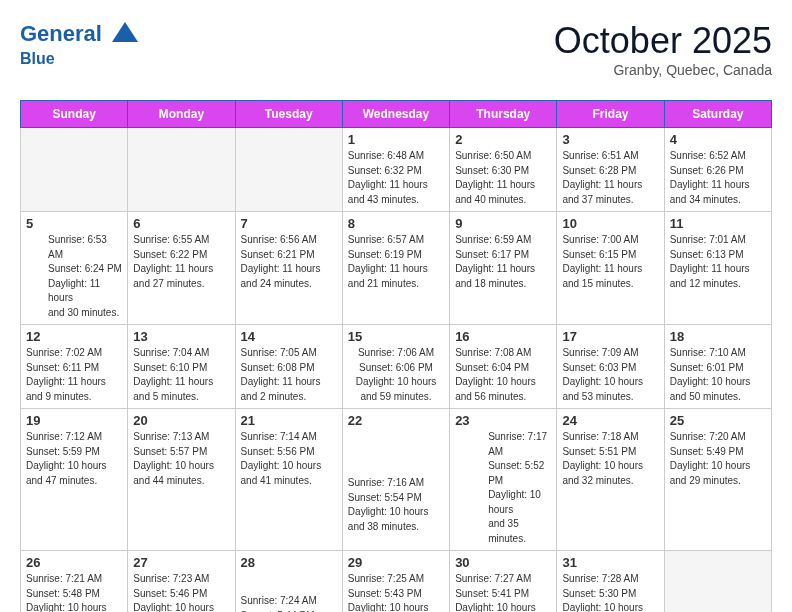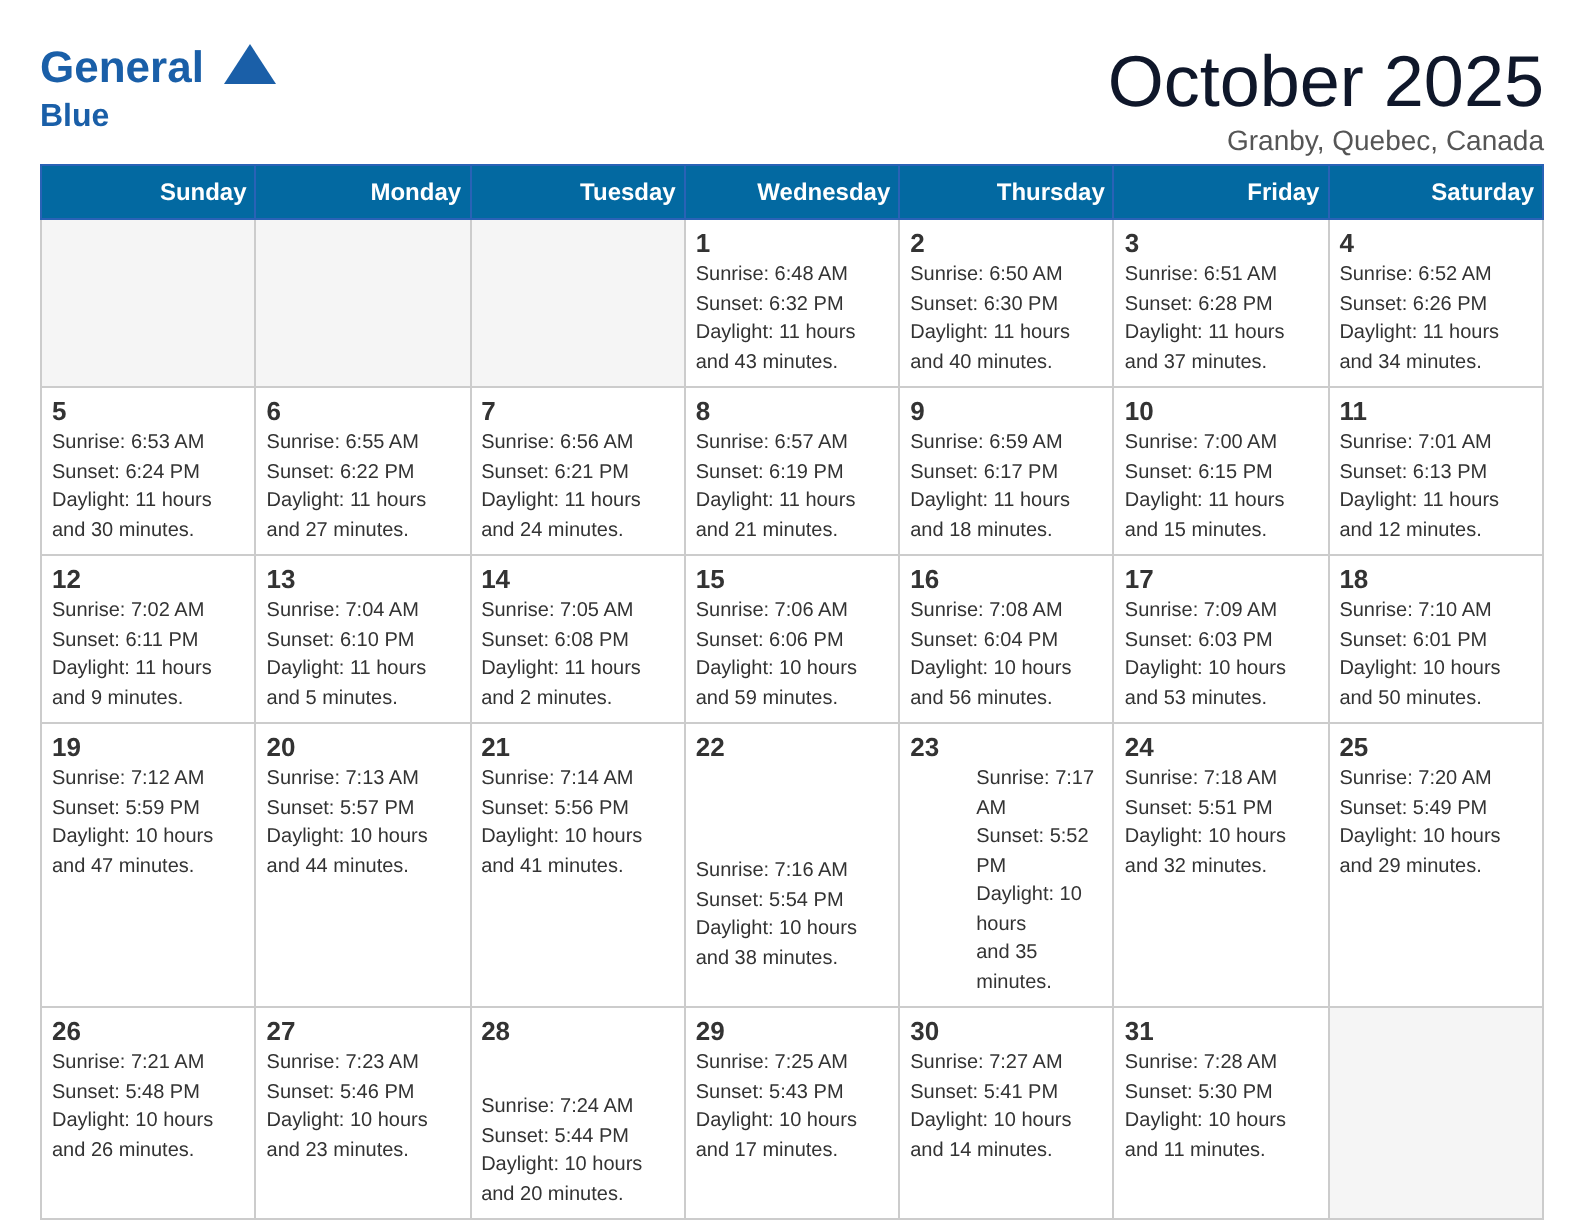--- a/index.html
+++ b/index.html
@@ -7,21 +7,21 @@
       font-family: Arial, sans-serif;
       background: #fff;
       width: 792px;
       min-height: 612px;
       padding: 20px;
     }
     .header {
       display: flex;
       justify-content: space-between;
       align-items: flex-start;
-      margin-bottom: 4px;
+      margin-bottom: 22px;
     }
     .logo {
       display: flex;
       align-items: center;
     }
     .logo-text {
       font-size: 22px;
       font-weight: bold;
       color: #333;
       line-height: 1.1;
@@ -45,26 +45,26 @@
     .subtitle {
       font-size: 14px;
       color: #555;
     }
     table {
       width: 100%;
       border-collapse: collapse;
       table-layout: fixed;
     }
     th {
-      background: #0369a1;
+      background: #d946ef;
       color: #fff;
       font-size: 12px;
       font-weight: bold;
       padding: 6px 4px;
-      text-align: right;
+      text-align: center;
       border: 1px solid #2a62b6;
     }
     td {
       border: 1px solid #ccc;
       vertical-align: top;
       padding: 4px 5px;
       height: 80px;
       font-size: 10.5px;
       color: #333;
       background: #fff;
@@ -146,21 +146,21 @@
           <div class="day-num">4</div>
           <div class="day-info" style="white-space: pre-line;">Sunrise: 6:52 AM
 Sunset: 6:26 PM
 Daylight: 11 hours
 and 34 minutes.</div>
         </td>
       </tr>
       <tr>
         <td>
           <div class="day-num">5</div>
-          <div class="day-info" style="white-space: pre-line;">Sunrise: 6:53 AM
+          <div class="day-info" style="white-space: pre-line; margin-left: 22px;">Sunrise: 6:53 AM
 Sunset: 6:24 PM
 Daylight: 11 hours
 and 30 minutes.</div>
         </td>
         <td>
           <div class="day-num">6</div>
           <div class="day-info" style="white-space: pre-line;">Sunrise: 6:55 AM
 Sunset: 6:22 PM
 Daylight: 11 hours
 and 27 minutes.</div>
@@ -218,21 +218,21 @@
         </td>
         <td>
           <div class="day-num">14</div>
           <div class="day-info" style="white-space: pre-line;">Sunrise: 7:05 AM
 Sunset: 6:08 PM
 Daylight: 11 hours
 and 2 minutes.</div>
         </td>
         <td>
           <div class="day-num">15</div>
-          <div class="day-info" style="white-space: pre-line;">Sunrise: 7:06 AM
+          <div class="day-info" style="white-space: pre-line; text-align: center;">Sunrise: 7:06 AM
 Sunset: 6:06 PM
 Daylight: 10 hours
 and 59 minutes.</div>
         </td>
         <td>
           <div class="day-num">16</div>
           <div class="day-info" style="white-space: pre-line;">Sunrise: 7:08 AM
 Sunset: 6:04 PM
 Daylight: 10 hours
 and 56 minutes.</div>

